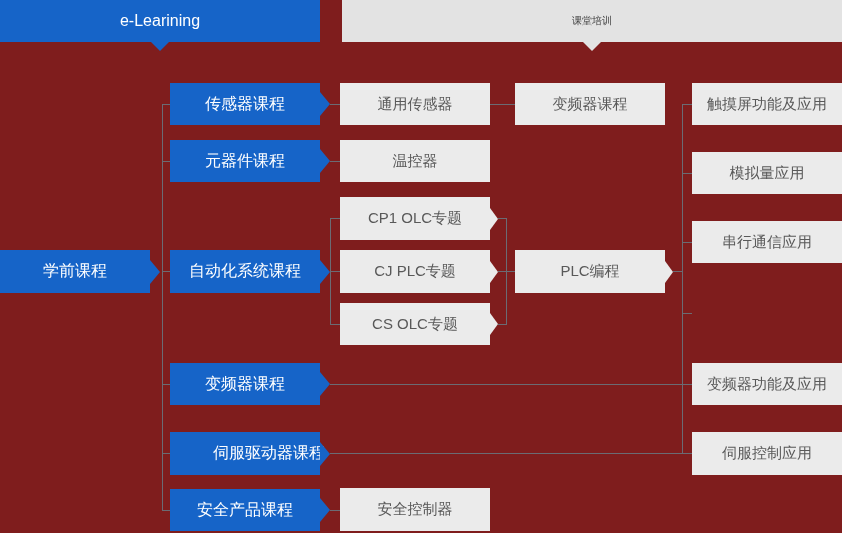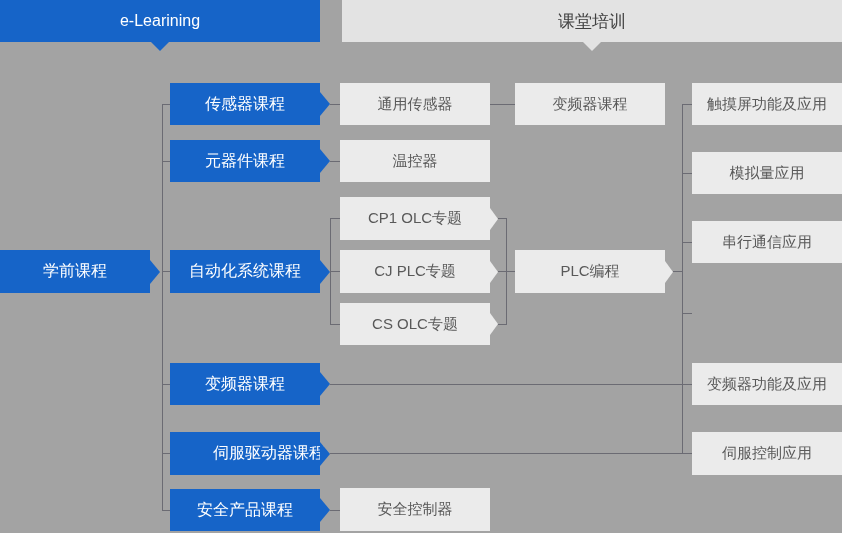--- a/index.html
+++ b/index.html
@@ -1,23 +1,23 @@
 <!DOCTYPE html>
 <html><head>
 <meta charset="utf-8">
 <style>
   html,body { margin:0; padding:0; background:#ffffff; }
   .canvas {
-    position:relative; width:842px; height:533px; background:#a3a3a3;
+    position:relative; width:842px; height:533px; background:#7f1d1d;
     font-family:"Liberation Sans","DejaVu Sans",sans-serif; overflow:hidden;
   }
   .box { position:absolute; display:flex; align-items:center; justify-content:center;
          box-sizing:border-box; white-space:nowrap; }
   .hdr-blue { background:#1664c8; color:#ffffff; font-size:16px; }
-  .hdr-gray { background:#e3e3e3; color:#404040; font-size:17px; }
+  .hdr-gray { background:#e3e3e3; color:#404040; font-size:10px; }
   .bluebox  { background:#1664c8; color:#ffffff; font-size:16px; }
   .graybox  { background:#ebebeb; color:#595959; font-size:15px; }
   
   .tip { position:absolute; width:0; height:0; top:50%; }
   .tip-blue { right:-10px; margin-top:-12px;
     border-top:12px solid transparent; border-bottom:12px solid transparent;
     border-left:10px solid #1664c8; }
   .tip-gray { right:-8px; margin-top:-11px;
     border-top:11px solid transparent; border-bottom:11px solid transparent;
     border-left:8px solid #ebebeb; }

